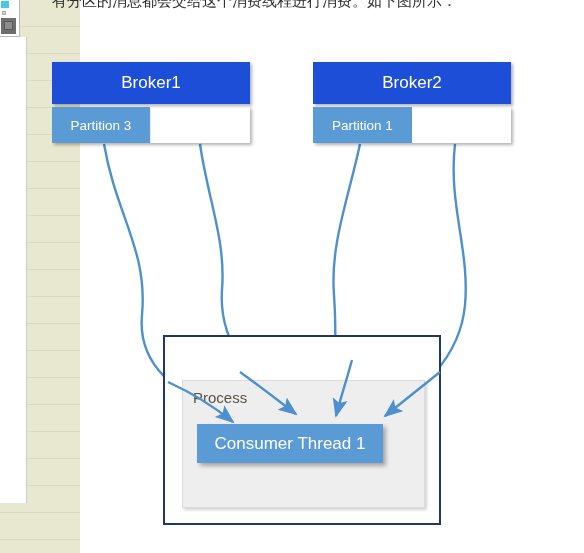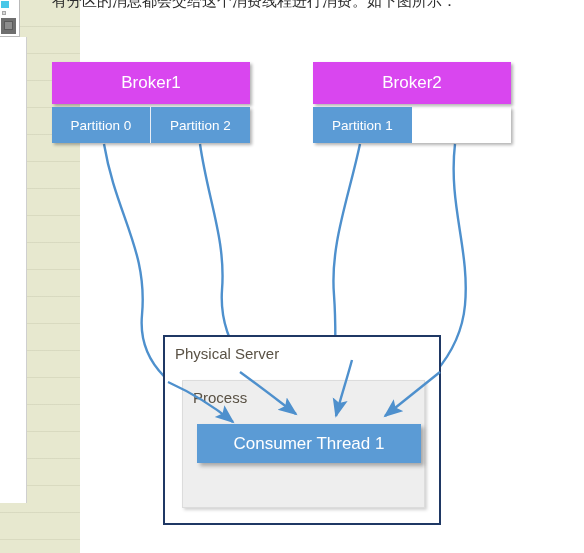--- a/index.html
+++ b/index.html
@@ -147,21 +147,21 @@
   }
 
   .broker-group { position: absolute; }
 
   .broker-header {
     position: absolute;
     left: 0;
     top: 0;
     width: 198px;
     height: 42px;
-    background: #d946ef;
+    background: #1d4ed8;
     box-shadow: 2px 2px 3px rgba(0,0,0,0.30);
     display: flex;
     align-items: center;
     justify-content: center;
     color: #ffffff;
     font-size: 17px;
     box-sizing: border-box;
   }
 
   .partition-row {
@@ -225,21 +225,21 @@
     font-size: 15px;
     color: #595144;
     white-space: nowrap;
   }
 
   
   .consumer-thread {
     position: absolute;
     left: 197px;
     top: 424px;
-    width: 224px;
+    width: 186px;
     height: 39px;
     background: #5b9bd5;
     box-shadow: 3px 3px 4px rgba(0,0,0,0.30);
     display: flex;
     align-items: center;
     justify-content: center;
     color: #ffffff;
     font-size: 17px;
     box-sizing: border-box;
   }
@@ -281,34 +281,32 @@
       <path d="M 200,144 C 208,200 226,240 222,290 C 218,348 258,385 296,414" fill="none" stroke="#4E90CD" stroke-width="2.4" marker-end="url(#arrowhead)"></path>
 
       <path d="M 360,144 C 348,200 330,245 334,295 C 338,350 332,390 336,416" fill="none" stroke="#4E90CD" stroke-width="2.4" marker-end="url(#arrowhead)"></path>
 
       <path d="M 455,144 C 448,205 470,250 465,305 C 460,360 418,392 385,416" fill="none" stroke="#4E90CD" stroke-width="2.4" marker-end="url(#arrowhead)"></path>
     </svg>
 
     <div class="broker-group" style="left:52px; top:62px;">
       <div class="broker-header">Broker1</div>
       <div class="partition-row">
-        <div class="partition-cell left">Partition 0</div>
-        <div class="partition-cell">Partition 2</div>
+        <div class="partition-cell left">Partition 3</div>
       </div>
     </div>
 
     <div class="broker-group" style="left:313px; top:62px;">
       <div class="broker-header">Broker2</div>
       <div class="partition-row">
         <div class="partition-cell">Partition 1</div>
       </div>
     </div>
 
     <div class="physical-server"></div>
-    <div class="physical-server-label">Physical Server</div>
 
     <div class="process-box"></div>
     <div class="process-label">Process</div>
 
     <svg class="svg-layer" viewBox="0 0 584 553" width="584" height="553">
       <path d="M 168,382 C 190,392 212,405 233,422" fill="none" stroke="#4E90CD" stroke-width="2.4" marker-end="url(#arrowhead)"></path>
       <path d="M 240,372 C 262,388 280,402 296,414" fill="none" stroke="#4E90CD" stroke-width="2.4" marker-end="url(#arrowhead)"></path>
       <path d="M 352,360 C 346,382 340,400 336,416" fill="none" stroke="#4E90CD" stroke-width="2.4" marker-end="url(#arrowhead)"></path>
       <path d="M 440,372 C 420,388 400,404 385,416" fill="none" stroke="#4E90CD" stroke-width="2.4" marker-end="url(#arrowhead)"></path>
     </svg>

